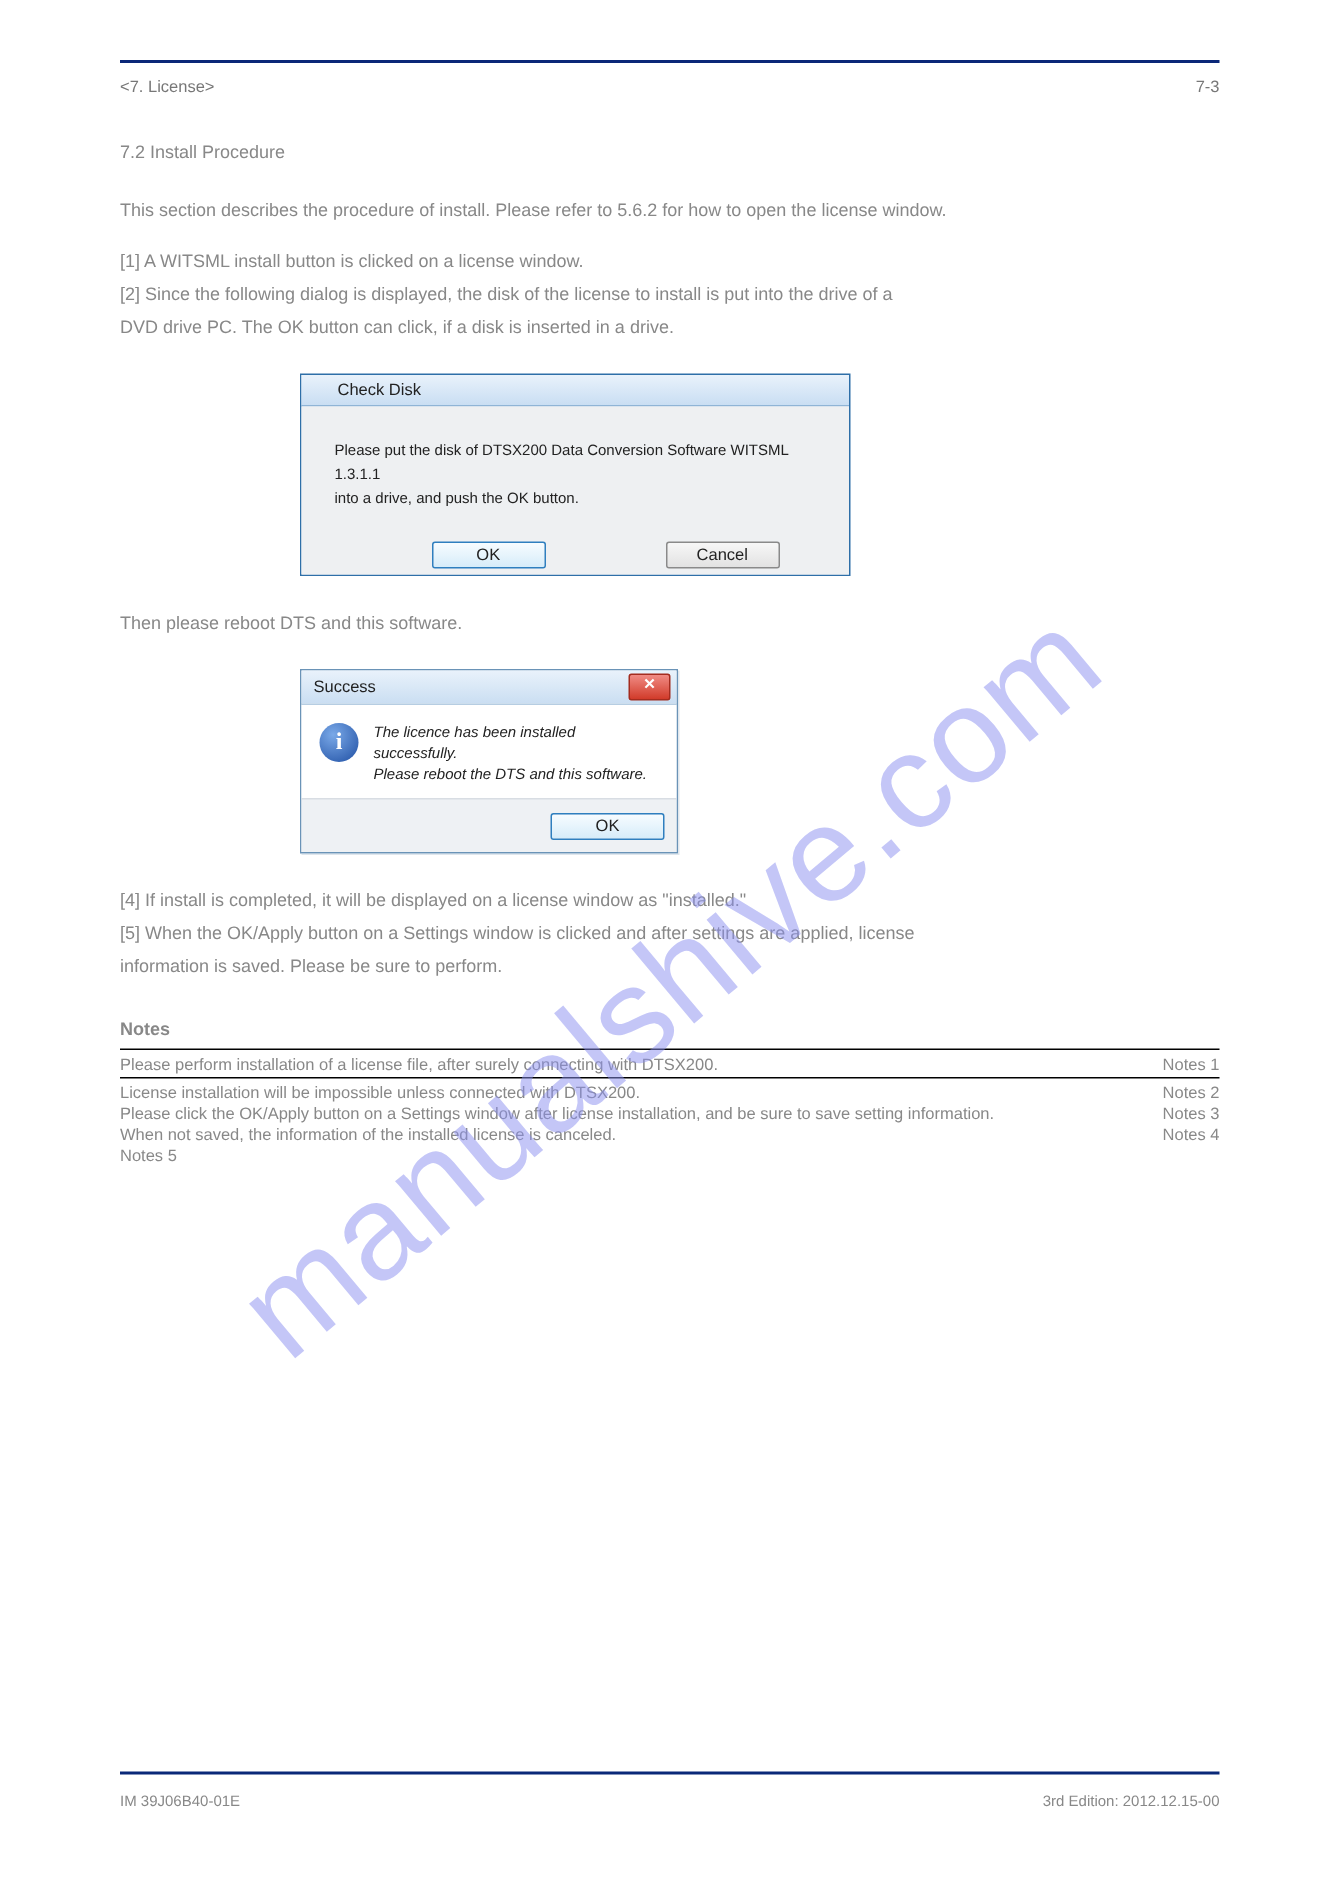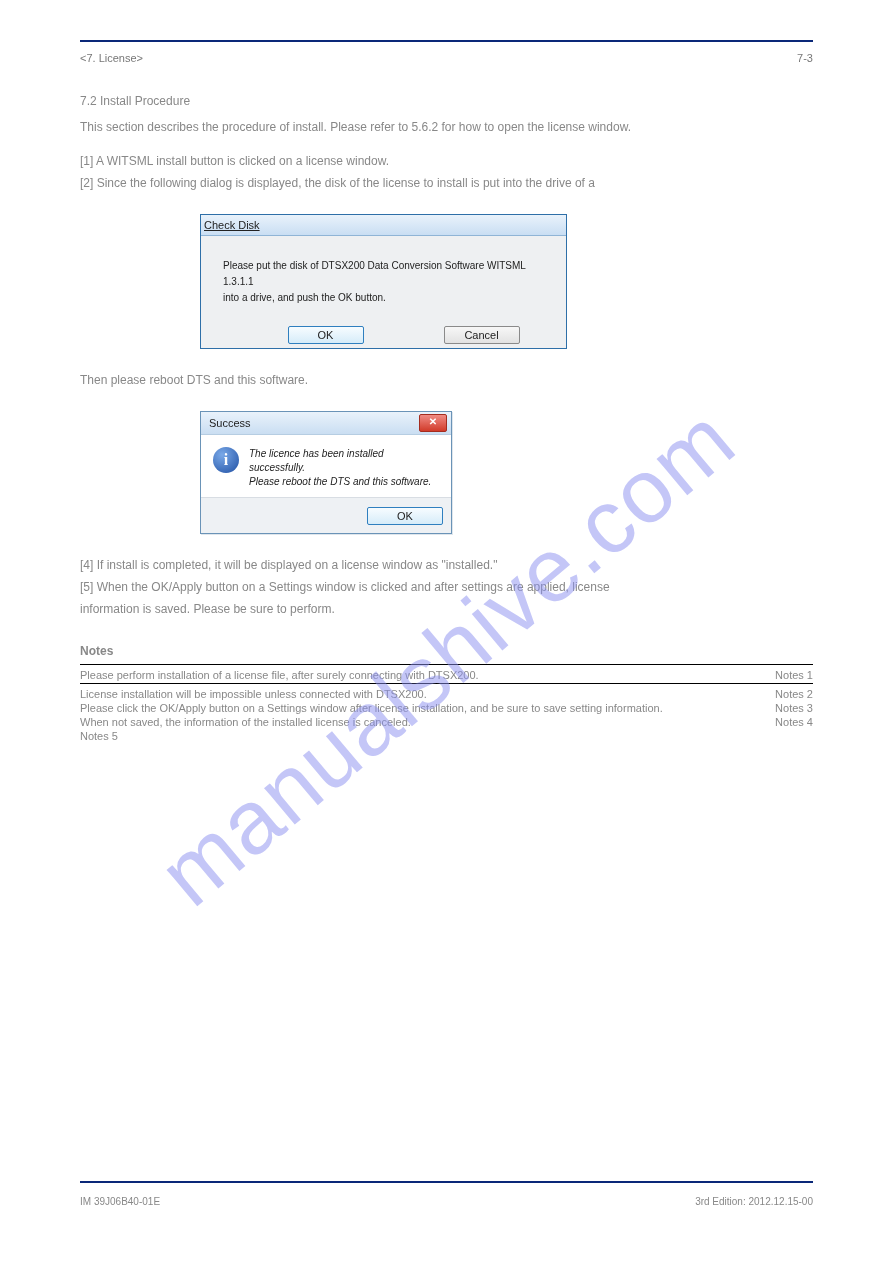--- a/index.html
+++ b/index.html
@@ -23,21 +23,21 @@
   .header-row {
     display: flex;
     justify-content: space-between;
     font-size: 11px;
     color: #777;
     margin-bottom: 30px;
   }
   .section-head {
     font-size: 12px;
     color: #888;
-    margin: 10px 0;
+    margin: 23px 0;
   }
   .body-text {
     font-size: 12px;
     color: #888;
     margin: 4px 0;
     line-height: 1.5;
   }
   .indent {
   }
   .small-gap { height: 8px; }
@@ -47,22 +47,21 @@
   .dlg1 {
     margin-left: 120px;
     width: 365px;
     border: 1px solid #2e6fa8;
   }
   .dlg1-title {
     background: linear-gradient(#e9f2fb, #c9def3);
     border-bottom: 1px solid #8fb4d6;
     font-size: 11px;
     color: #222;
-    padding: 4px 3px;
-    text-decoration: underline;
+    padding: 4px 24px;
   }
   .dlg1-body {
     background: #eef0f2;
     padding: 22px 22px 4px 22px;
   }
   .dlg1-msg {
     font-size: 10px;
     color: #222;
     line-height: 1.6;
   }
@@ -209,20 +208,21 @@
   <div class="header-row">
     <span>&lt;7. License&gt;</span>
     <span>7-3</span>
   </div>
 
   <div class="section-head">7.2  Install Procedure</div>
   <div class="body-text">This section describes the procedure of install. Please refer to 5.6.2 for how to open the license window.</div>
   <div class="small-gap"></div>
   <div class="body-text indent">[1] A WITSML install button is clicked on a license window.</div>
   <div class="body-text indent">[2] Since the following dialog is displayed, the disk of the license to install is put into the drive of a</div>
+  <div class="body-text indent">DVD drive PC. The OK button can click, if a disk is inserted in a drive.</div>
 
   <div class="med-gap"></div>
 
   <div class="dlg1">
     <div class="dlg1-title">Check Disk</div>
     <div class="dlg1-body">
       <div class="dlg1-msg">Please put the disk of DTSX200 Data Conversion Software WITSML 1.3.1.1</div>
       <div class="dlg1-msg">into a drive, and push the OK button.</div>
       <div class="dlg1-btnrow">
         <div class="btn btn-primary">OK</div>

